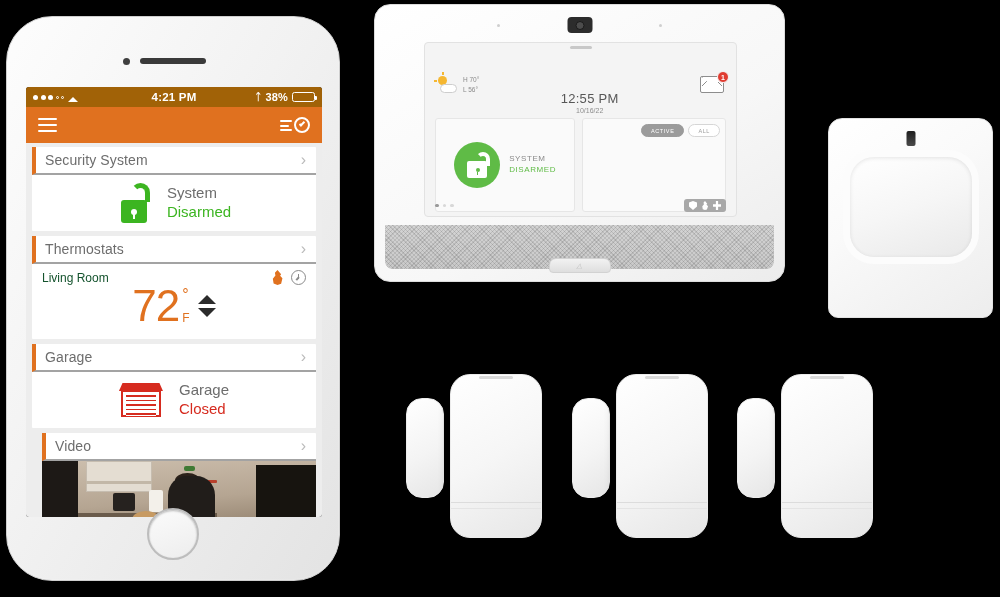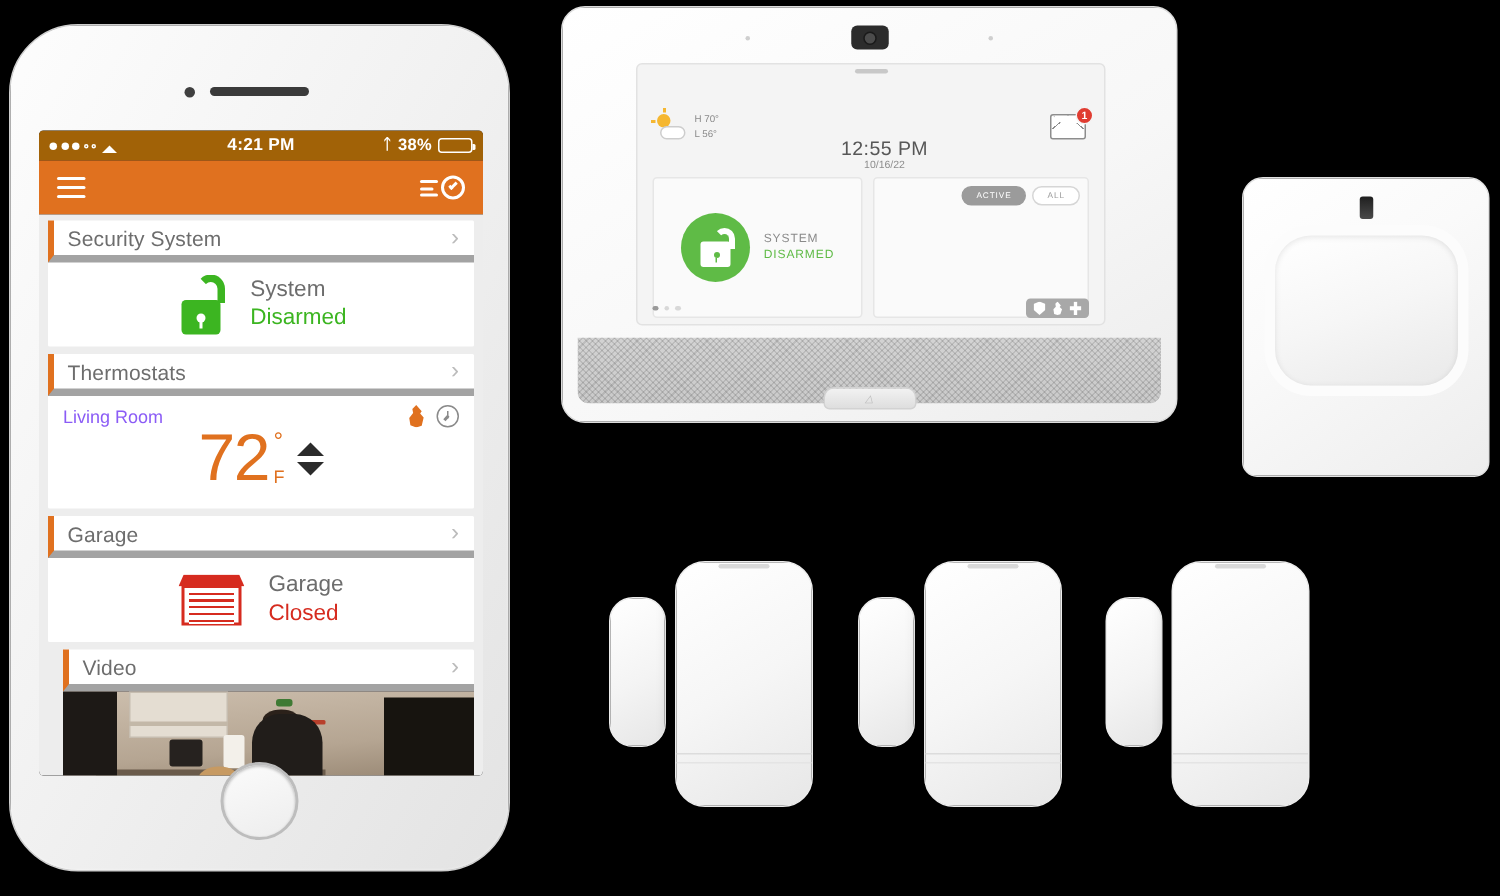--- a/index.html
+++ b/index.html
@@ -97,21 +97,21 @@
     transform: rotate(-45deg);
   }
 
   
   .appbody { background: #EDEDED; height: 374px; padding: 4px 6px 0 6px; overflow: hidden; }
   .card { background: #fff; margin-bottom: 5px; border-radius: 1px; }
   .card-head {
     display: flex; align-items: center; justify-content: space-between;
     height: 28px; padding-right: 10px;
     border-left: 4px solid #E0711F;
-    border-bottom: 5px solid #a3a3a3;
+    border-bottom: 2px solid #a3a3a3;
   }
   .card-title { font-size: 14px; color: #6d6d6d; padding-left: 9px; letter-spacing: .1px; }
   .chev { color: #bbb; font-size: 16px; font-weight: 300; }
   .card-body { display: flex; align-items: center; padding: 8px 10px; min-height: 56px; }
 
   .sys-row { justify-content: center; gap: 16px; }
   .lock-icon { width: 34px; height: 40px; position: relative; }
   .lock-body {
     position: absolute; bottom: 0; left: 4px; width: 26px; height: 23px;
     background: #3CB521; border-radius: 3px;
@@ -127,21 +127,21 @@
   .lock-shackle {
     position: absolute; top: 0; left: 14px; width: 19px; height: 19px;
     border: 5px solid #3CB521; border-radius: 11px 11px 0 0;
     border-bottom: none; border-left-color: transparent;
   }
   .sys-text { line-height: 1.25; }
   .sys-label { font-size: 15px; color: #6d6d6d; }
   .sys-state { font-size: 15px; color: #3CB521; }
 
   .thermo-top { display: flex; align-items: center; justify-content: space-between; padding: 0 10px; margin-top: 6px; }
-  .thermo-room { font-size: 12px; color: #8b5cf6; }
+  .thermo-room { font-size: 12px; color: #14532d; }
   .thermo-icons { display: flex; align-items: center; gap: 7px; }
   .flame {
     width: 13px; height: 15px;
     background: #E0711F;
     clip-path: polygon(50% 0%, 78% 28%, 70% 38%, 88% 55%, 78% 92%, 50% 100%, 20% 90%, 14% 58%, 34% 36%, 30% 18%);
   }
   .clock {
     width: 15px; height: 15px; border: 1.5px solid #8a8a8a; border-radius: 50%;
     position: relative;
   }

